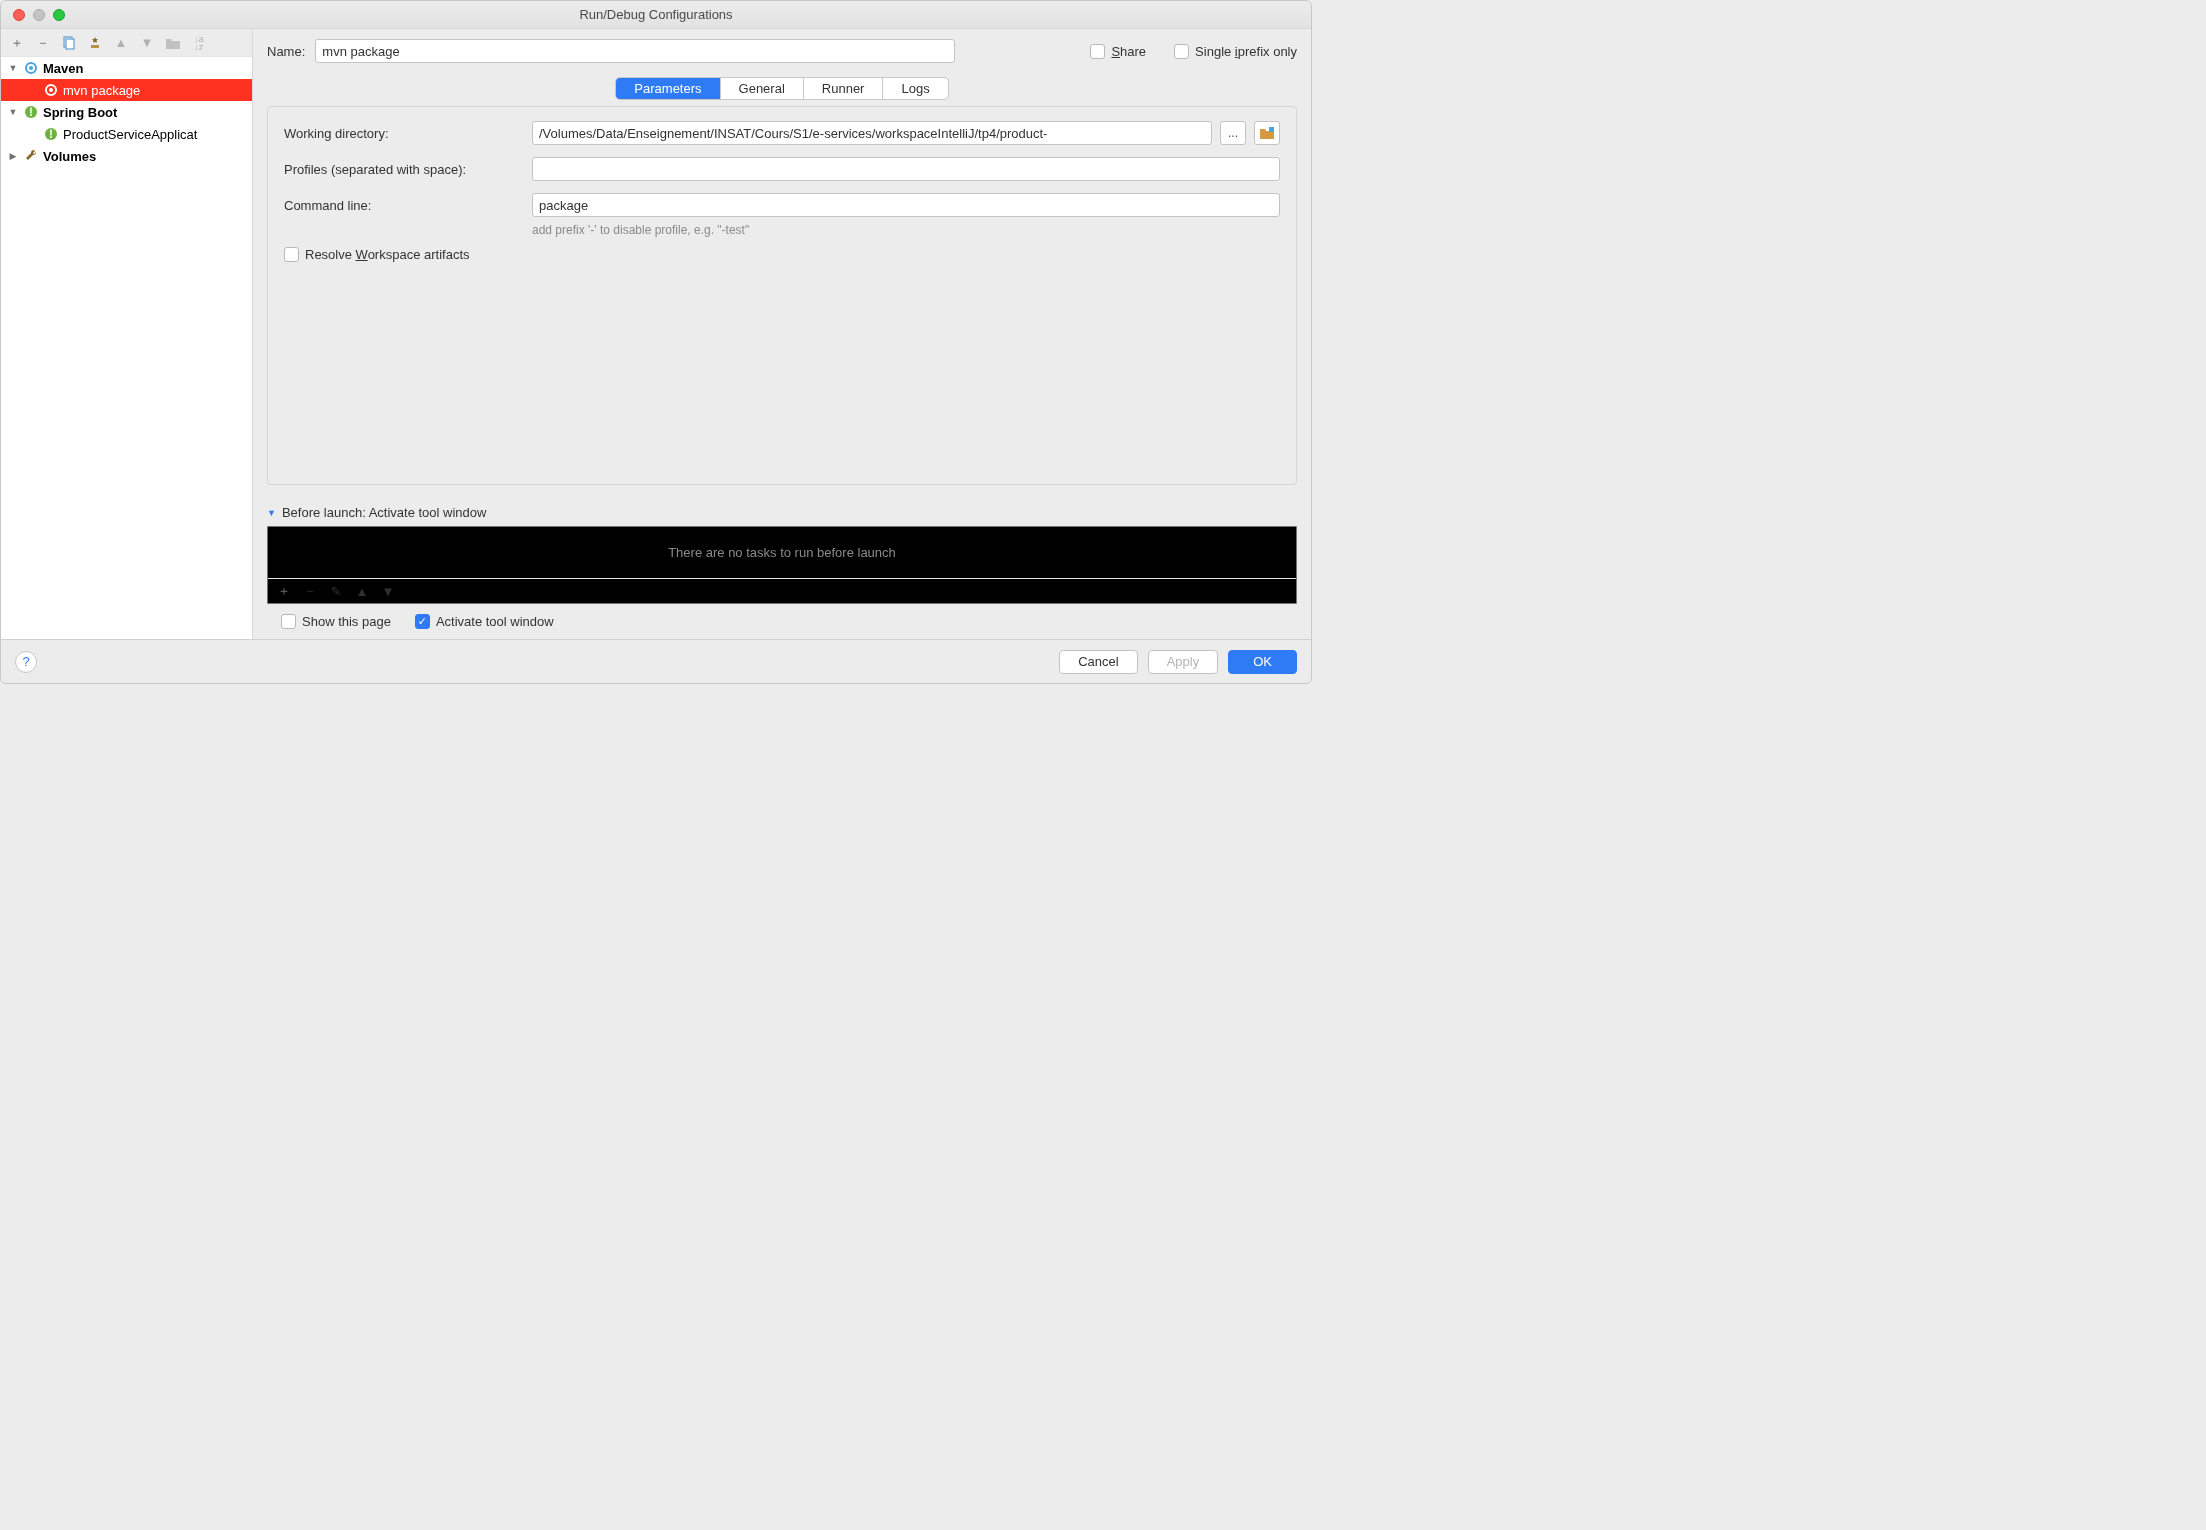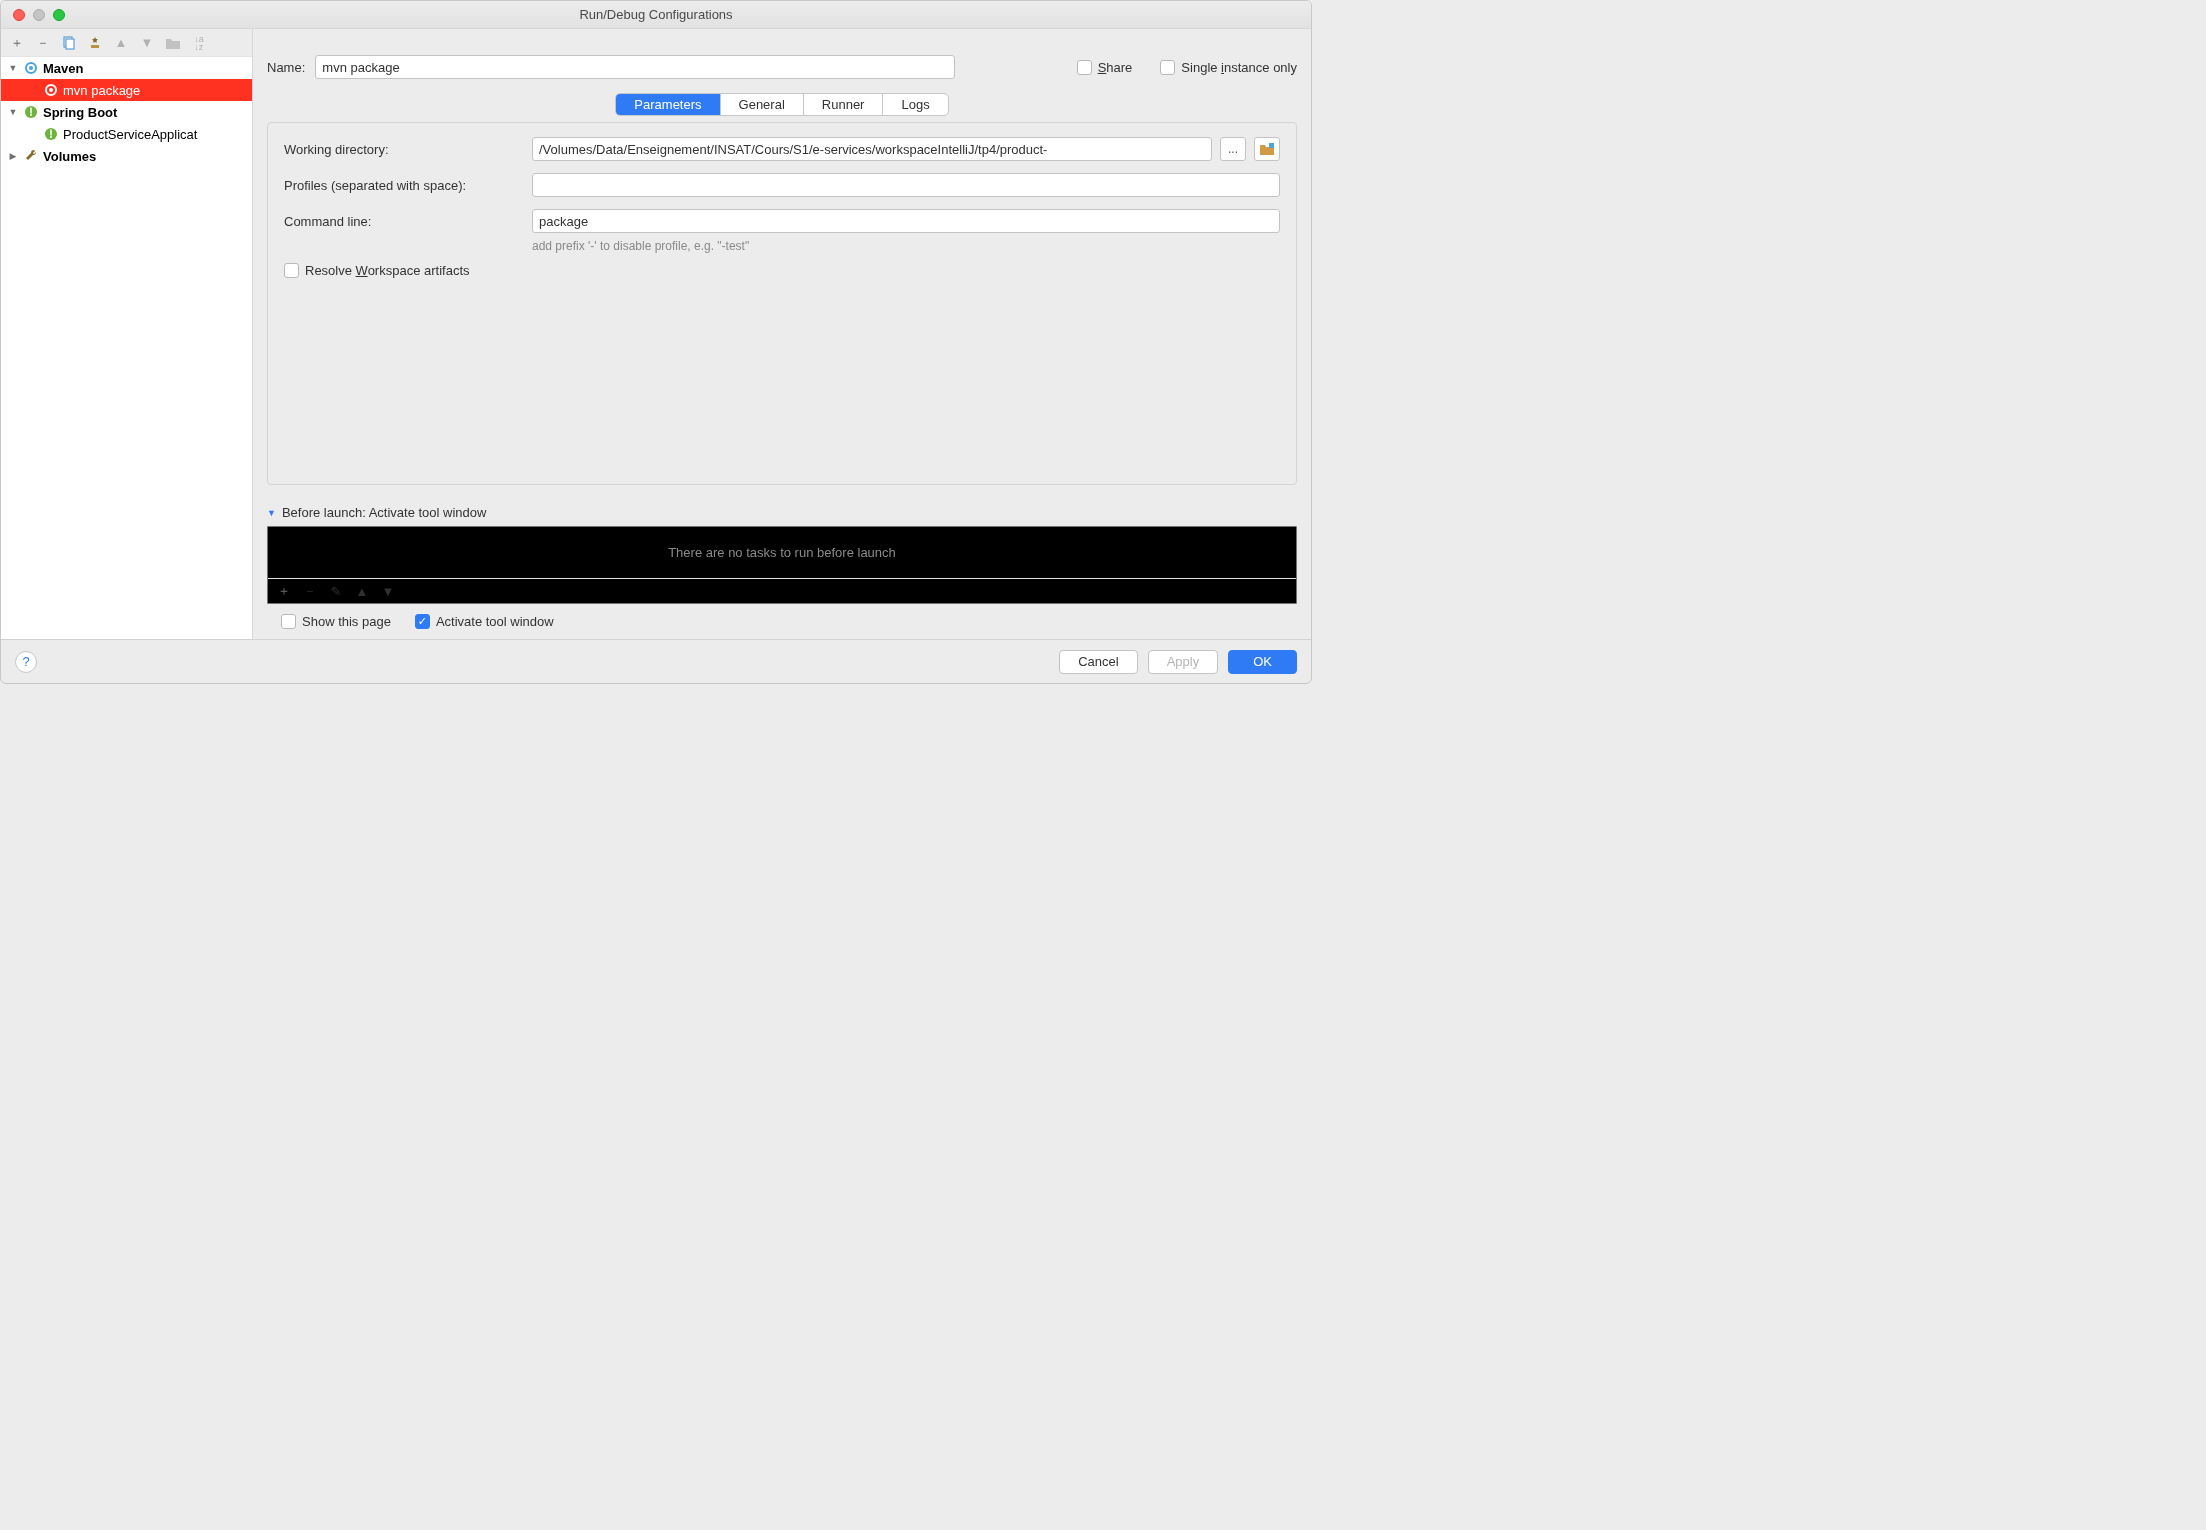--- a/index.html
+++ b/index.html
@@ -21,21 +21,21 @@
 .tree { flex: 1; overflow: auto; background: #fff; font-size: 13px; }
 .tree-row { display: flex; align-items: center; height: 22px; white-space: nowrap; overflow: hidden; }
 .tree-row.sel { background: #ff3222; color: #fff; }
 .tri { width: 12px; text-align: center; color: #707070; font-size: 9px; margin-left: 6px; }
 .ticon { width: 16px; height: 16px; margin: 0 4px; }
 .tree-row .label { font-size: 13px; }
 .tree-row.bold .label { font-weight: 600; }
 .tree-row.child { padding-left: 38px; }
 .main { flex: 1; display: flex; flex-direction: column; padding: 10px 14px 0 14px; overflow: hidden; }
 .row { display: flex; align-items: center; gap: 10px; }
-.name-row { margin-bottom: 14px; margin-top: 16px; }
+.name-row { margin-bottom: 14px; }
 .lbl { font-size: 13px; color: #333; }
 input[type=text] { height: 24px; border: 1px solid #c3c3c3; border-radius: 3px; padding: 0 6px; font-size: 13px; background: #fff; color: #333; }
 .name-input { width: 640px; }
 .chkrow { display: flex; align-items: center; gap: 6px; font-size: 13px; color: #333; }
 .chk { width: 15px; height: 15px; border: 1px solid #b9b9b9; border-radius: 3px; background: #fff; display: inline-flex; align-items: center; justify-content: center; }
 .chk.checked { background: #2f7bf6; border-color: #2f7bf6; color: #fff; font-size: 11px; }
 .tabs { display: flex; justify-content: center; margin-bottom: 6px; }
 .tabgroup { display: flex; border: 1px solid #c7c7c7; border-radius: 5px; overflow: hidden; background: #fff; }
 .tab { padding: 3px 18px; font-size: 13px; color: #333; border-right: 1px solid #c7c7c7; }
 .tab:last-child { border-right: none; }
@@ -159,21 +159,21 @@
         <div class="row name-row">
           <span class="lbl">Name:</span>
           <input type="text" class="name-input" value="mvn package" style="">
           <div style="flex:1"></div>
           <label class="chkrow">
             <span class="chk"></span>
             <span><span class="und">S</span><span>hare</span></span>
           </label>
           <label class="chkrow" style="margin-left:18px;">
             <span class="chk"></span>
-            <span>Single <span class="und">i</span><span>nstance only</span></span>
+            <span>Single <span class="und">i</span><span>prefix only</span></span>
           </label>
         </div>
 
         <div class="tabs">
           <div class="tabgroup">
             <div class="tab active">Parameters</div>
             <div class="tab">General</div>
             <div class="tab">Runner</div>
             <div class="tab">Logs</div>
           </div>

